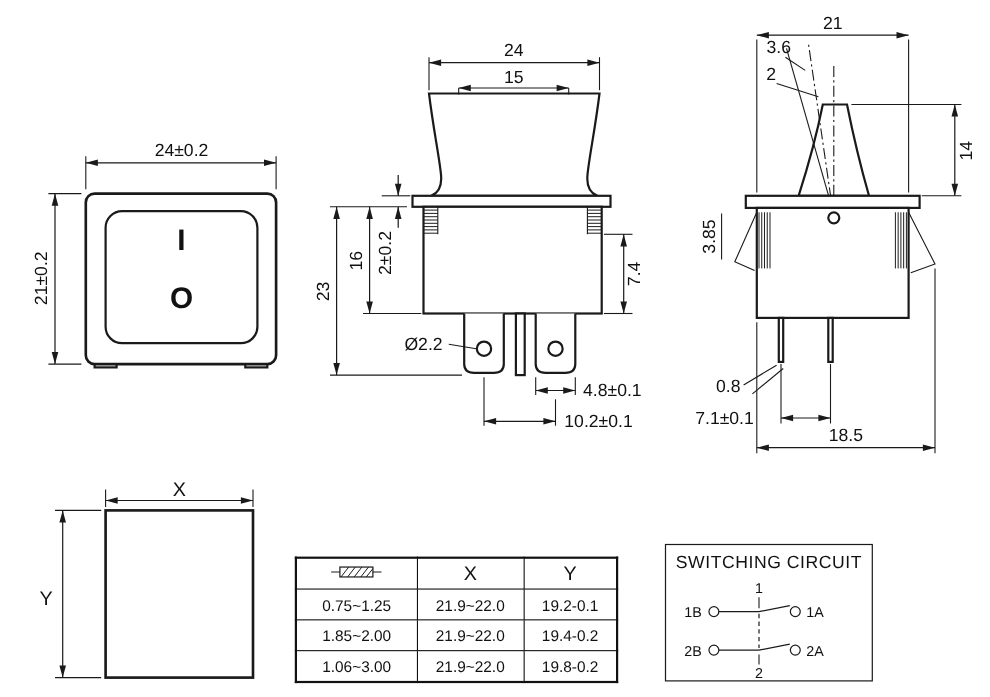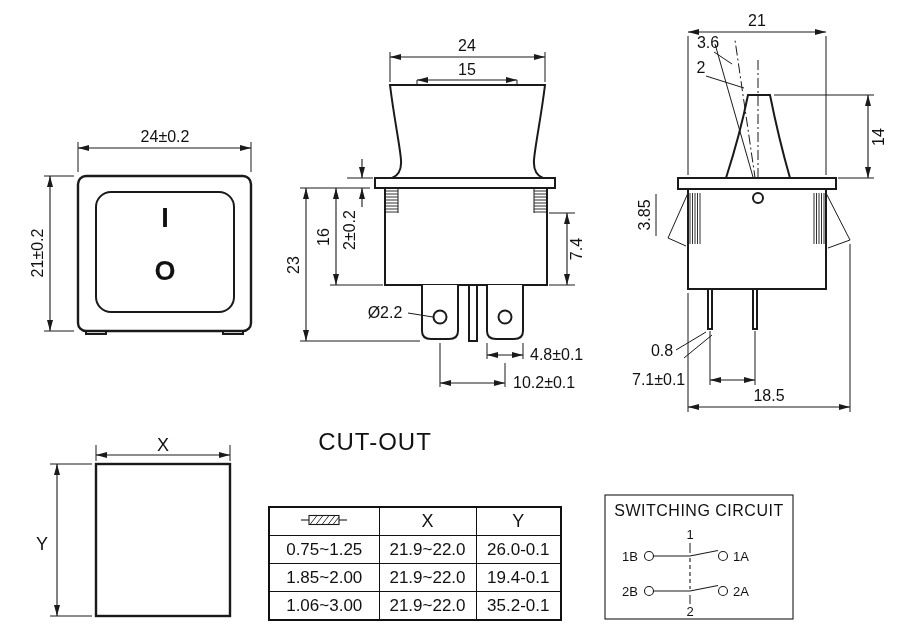--- a/index.html
+++ b/index.html
@@ -15,21 +15,21 @@
   .hair{stroke:#1a1a1a;stroke-width:0.9;fill:none;}
   .dashdot{stroke:#1a1a1a;stroke-width:1;fill:none;stroke-dasharray:10 3 2 3;}
   .dash{stroke:#1a1a1a;stroke-width:1.1;fill:none;stroke-dasharray:4 3;}
   .sym{font-weight:bold;font-size:27px;}
   .rot{font-size:16px;}
   .cutout-title{position:absolute;left:300px;top:428px;width:150px;text-align:center;
                 font-size:24px;letter-spacing:1px;}
   table.cut{position:absolute;left:268px;top:506px;border-collapse:collapse;
             border:2px solid #111;table-layout:fixed;}
   table.cut td,table.cut th{border:1.5px solid #111;text-align:center;vertical-align:middle;
-            padding:1px 4px;font-size:17px;font-weight:normal;height:25px;}
+            padding:1px 4px;font-size:14px;font-weight:normal;height:25px;}
   table.cut th.big{font-size:18px;}
   col.c1{width:110px;} col.c2{width:97px;} col.c3{width:85px;}
 </style>
 </head>
 <body>
 
 <div class="canvas">
 
   <svg class="view" style="left:30px;top:120px" width="240" height="230">
     <defs>
@@ -238,21 +238,20 @@
       <text x="135" y="13" text-anchor="middle" style="font-size:18px">X</text>
     </g>
     <g>
       <line class="thin" x1="64" y1="26" x2="22" y2="26"></line>
       <line class="thin" x1="64" y1="178" x2="22" y2="178"></line>
       <line class="dimln" x1="29" y1="26" x2="29" y2="178" marker-start="url(#mcq)" marker-end="url(#mcq)"></line>
       <text x="14" y="112" text-anchor="middle" style="font-size:18px">Y</text>
     </g>
   </svg>
 
-  <div class="cutout-title">CUT-OUT</div>
 
   <table class="cut">
     <colgroup>
         <col class="c1">
         <col class="c2">
         <col class="c3">
       </colgroup>
     <tbody>
         <tr>
       <th>
@@ -266,31 +265,31 @@
           <line x1="27" y1="11.5" x2="34" y2="2.5" class="hair"></line>
           <line x1="32" y1="11.5" x2="38" y2="4" class="hair"></line>
         </svg>
       </th>
       <th class="big">X</th>
       <th class="big">Y</th>
     </tr>
     <tr>
       <td>0.75~1.25</td>
       <td>21.9~22.0</td>
-      <td>26.0-0.1</td>
+      <td>19.2-0.1</td>
     </tr>
     <tr>
       <td>1.85~2.00</td>
       <td>21.9~22.0</td>
-      <td>19.4-0.1</td>
+      <td>19.4-0.2</td>
     </tr>
     <tr>
       <td>1.06~3.00</td>
       <td>21.9~22.0</td>
-      <td>35.2-0.1</td>
+      <td>19.8-0.2</td>
     </tr>
   </tbody>
     </table>
 
   <svg class="view" style="left:602px;top:492px" width="196" height="134">
     <rect x="3" y="3" width="188" height="124" class="dimln"></rect>
     <text x="97" y="24" text-anchor="middle" style="font-size:16px;letter-spacing:0.5px">SWITCHING CIRCUIT</text>
     <g>
       <text x="36" y="69" text-anchor="end" style="font-size:13px">1B</text>
       <circle cx="47" cy="64" r="4.5" class="dimln" fill="#fff"></circle>

